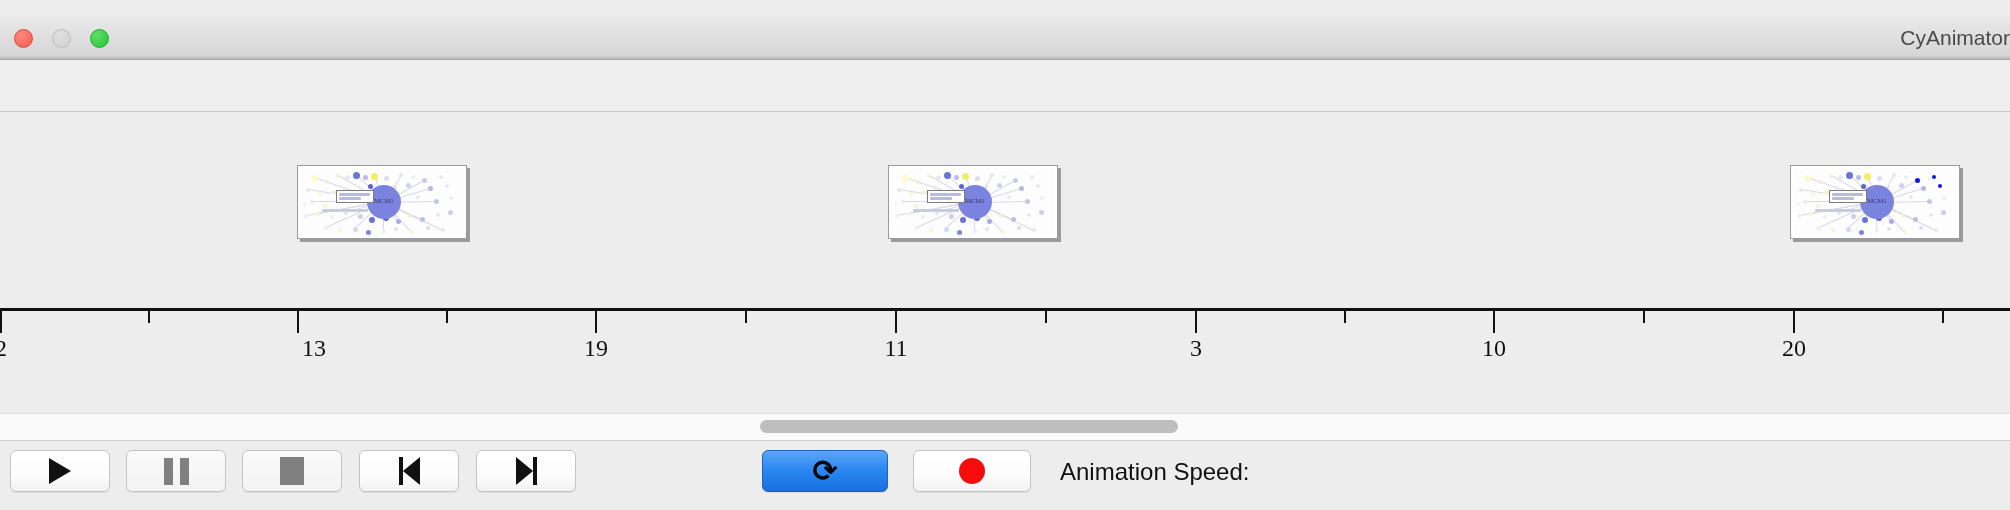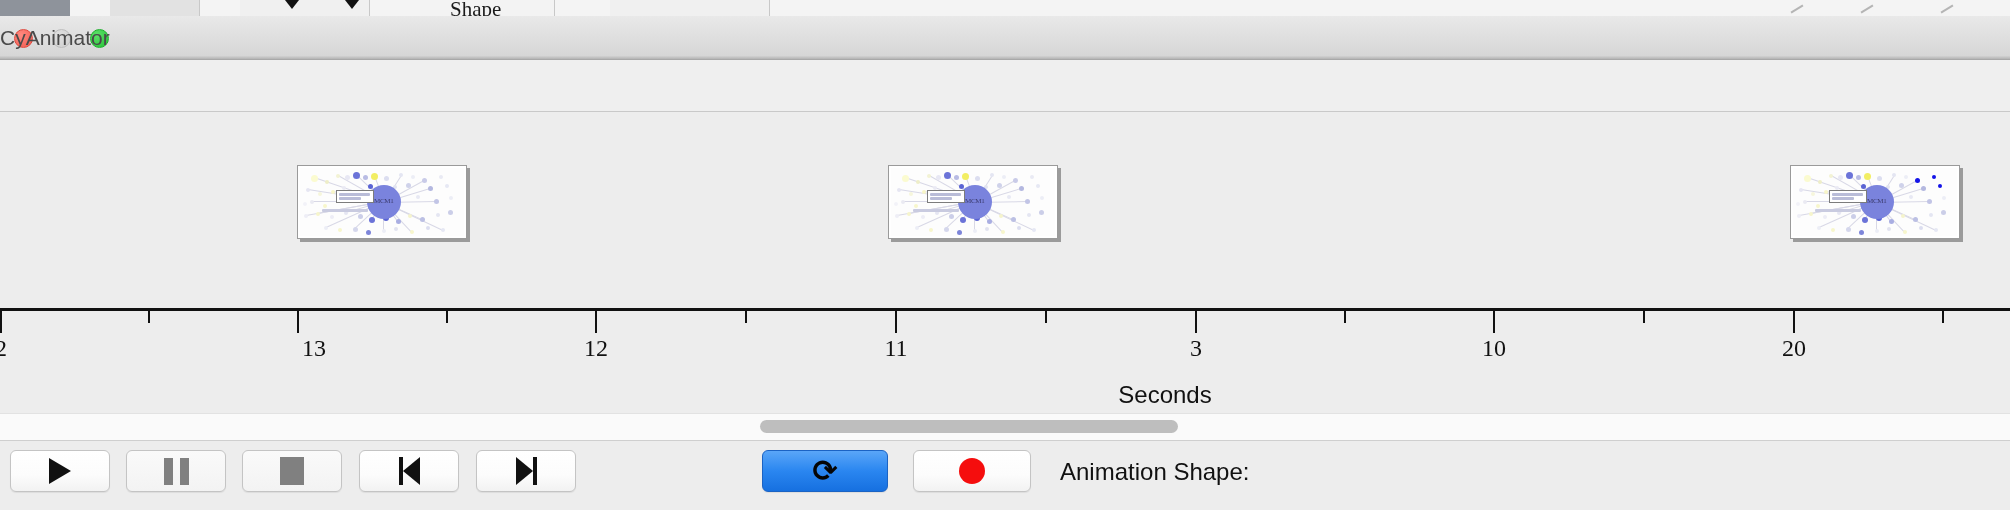--- a/index.html
+++ b/index.html
@@ -37,21 +37,21 @@
   .traffic { position: absolute; top: 13px; width: 19px; height: 19px;
     border-radius: 50%; }
   .t-close { left: 14px; background: radial-gradient(circle at 35% 30%, #ff8a80, #f1594e);
     border: 1px solid #e0483d; }
   .t-min { left: 52px; background: radial-gradient(circle at 35% 30%, #e0e0e0, #cfcfcf);
     border: 1px solid #bdbdbd; }
   .t-max { left: 90px; background: radial-gradient(circle at 35% 30%, #5ee06a, #22c333);
     border: 1px solid #1eb02c; }
   .win-title {
     position: absolute; left: 0; top: 0; width: 2010px; line-height: 44px;
-    text-align: left; font-size: 21px; color: #4a4a4a;
+    text-align: right; font-size: 21px; color: #4a4a4a;
   }
 
   
   .toolbar {
     position: absolute; left: 0; top: 60px; width: 2010px; height: 52px;
     background: #efefef; border-bottom: 1px solid #c9c9c9;
   }
   .btn {
     position: absolute; border: 1px solid #c4c4c4; border-radius: 6px;
     background: linear-gradient(to bottom, #ffffff 0%, #fdfdfd 55%, #f3f3f3 100%);
@@ -130,33 +130,20 @@
   .ico-loop { font-size: 30px; color: #050505; line-height: 1;
     font-family: "DejaVu Sans", sans-serif; font-weight: bold; }
   .ico-record { width: 26px; height: 26px; border-radius: 50%; background: #f50d0d; }
   .speed-label { position: absolute; left: 1060px; top: 16px; font-size: 24px; color: #111; }
 </style>
 </head>
 <body>
 
 <div id="app">
 
-  <div class="bg-strip">
-    <div class="bg-dark"></div>
-    <div class="bg-chunk" style="left:110px;width:90px;"></div>
-    <div class="bg-chunk" style="left:240px;width:130px;background:#f0f0f0;"></div>
-    <div class="bg-chunk" style="left:420px;width:135px;background:#f3f3f3;"></div>
-    <div class="bg-chunk" style="left:610px;width:160px;background:#f0f0f0;"></div>
-    <div class="bg-caret" style="left:285px;"></div>
-    <div class="bg-caret" style="left:345px;"></div>
-    <div class="bg-text" style="left:450px;">Shape</div>
-    <div class="bg-arrowup" style="left:1790px;top:8px;"></div>
-    <div class="bg-arrowup" style="left:1860px;top:8px;"></div>
-    <div class="bg-arrowup" style="left:1940px;top:8px;"></div>
-  </div>
 
   <div class="titlebar">
     <div class="traffic t-close"></div>
     <div class="traffic t-min"></div>
     <div class="traffic t-max"></div>
     <div class="win-title">CyAnimator</div>
   </div>
 
   <div class="toolbar">
     <div class="btn" id="add-frame-btn">
@@ -441,40 +428,37 @@
           </div>
         </div>
       </div>
     <div class="axis-line"></div>
     <div id="ticks-layer">
         <div class="tick major" style="left: 0px;"></div>
         <div class="tick-label" style="left: 1px;">2</div>
         <div class="tick major" style="left: 297px;"></div>
         <div class="tick-label" style="left: 314px;">13</div>
         <div class="tick major" style="left: 595px;"></div>
-        <div class="tick-label" style="left: 596px;">12</div>
+        <div class="tick-label" style="left: 596px;">19</div>
         <div class="tick major" style="left: 895px;"></div>
         <div class="tick-label" style="left: 896px;">11</div>
         <div class="tick major" style="left: 1195px;"></div>
         <div class="tick-label" style="left: 1196px;">3</div>
         <div class="tick major" style="left: 1493px;"></div>
         <div class="tick-label" style="left: 1494px;">10</div>
         <div class="tick major" style="left: 1793px;"></div>
         <div class="tick-label" style="left: 1794px;">20</div>
         <div class="tick minor" style="left: 148px;"></div>
         <div class="tick minor" style="left: 446px;"></div>
         <div class="tick minor" style="left: 745px;"></div>
         <div class="tick minor" style="left: 1045px;"></div>
         <div class="tick minor" style="left: 1344px;"></div>
         <div class="tick minor" style="left: 1643px;"></div>
         <div class="tick minor" style="left: 1942px;"></div>
       </div>
-    <div class="axis-title">
-      <span>Seconds</span>
-    </div>
   </div>
 
   <div class="scroll-track"></div>
   <div class="scroll-thumb"></div>
 
   <div class="transport">
     <div class="tbtn" style="left:10px;width:100px;">
       <span class="ico-play"></span>
     </div>
     <div class="tbtn disabled" style="left:126px;width:100px;">
@@ -497,17 +481,17 @@
           <i class="tri"></i>
           <i class="bar"></i>
         </span>
     </div>
     <div class="tbtn active" style="left:762px;width:126px;">
       <span class="ico-loop">⟳</span>
     </div>
     <div class="tbtn" style="left:913px;width:118px;">
       <span class="ico-record"></span>
     </div>
-    <div class="speed-label">Animation Shape:</div>
+    <div class="speed-label">Animation Speed:</div>
 
   </div>
 
 </div>
 
 </body></html>

